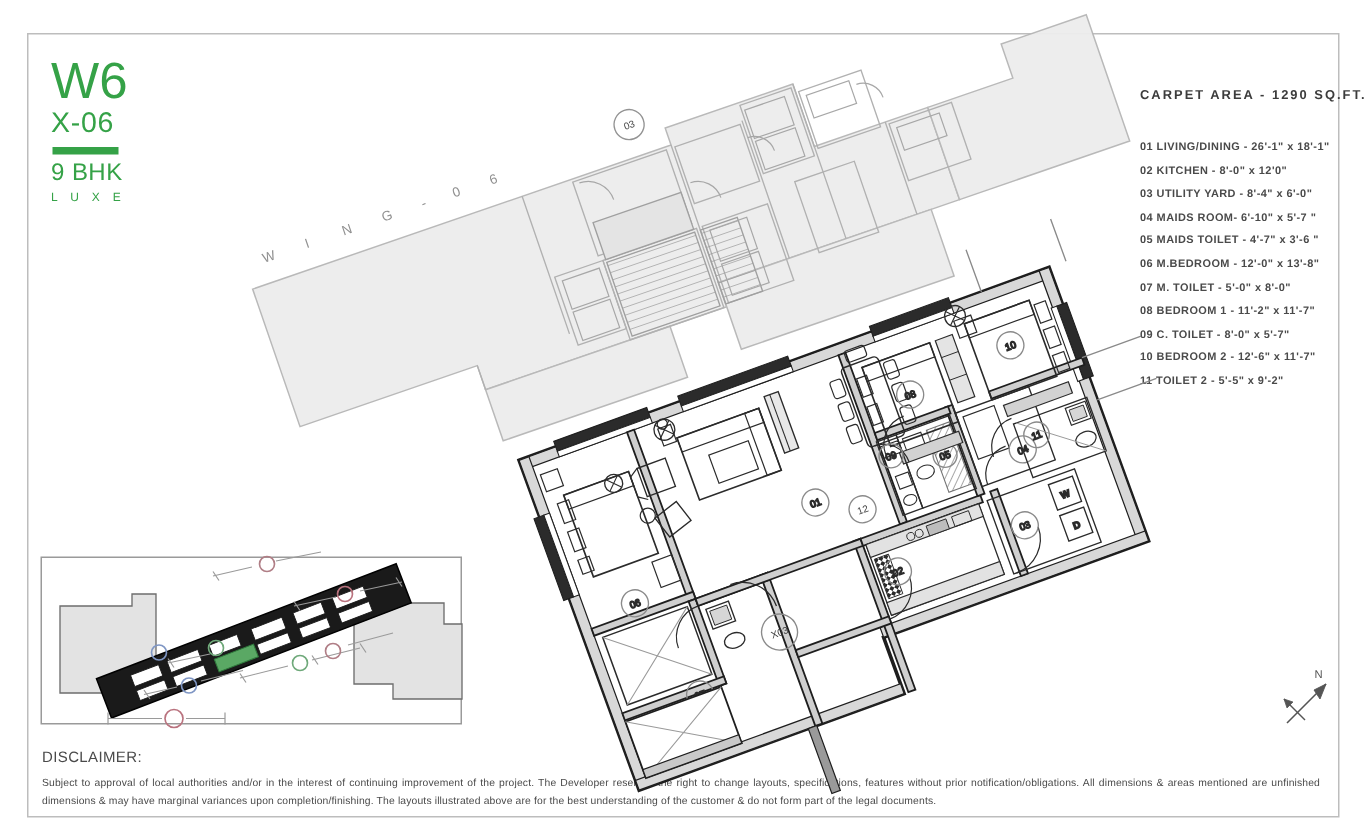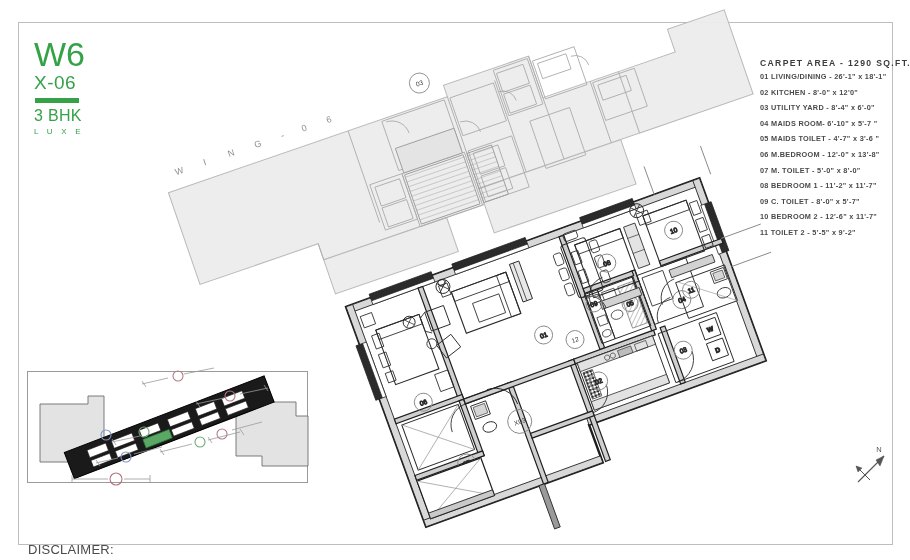--- a/index.html
+++ b/index.html
@@ -27,31 +27,31 @@
     font-size:19px;line-height:22px;color:#35a247;letter-spacing:.5px;margin-top:2px;
   }
   .logo .rule{width:44px;height:5px;background:#35a247;margin:4px 0 4px 1px;}
   .logo .bhk{font-size:16px;line-height:18px;color:#35a247;letter-spacing:.3px;}
   .logo .luxe{font-size:8px;line-height:12px;color:#35a247;letter-spacing:3.2px;margin-top:1px;}
 
   
   .legend{position:absolute;left:760px;top:58px;width:150px;}
   .legend .head{
     font-size:8.6px;font-weight:bold;color:#3c3c3c;letter-spacing:1.35px;
-    margin-bottom:1px;white-space:nowrap;
+    margin-bottom:22px;white-space:nowrap;
   }
   .legend ul{list-style:none;margin:0;padding:0;}
   .legend li{
     font-size:7.3px;font-weight:bold;color:#4a4a4a;letter-spacing:.3px;
     line-height:15.6px;white-space:nowrap;
   }
 
   
   .disclaimer{position:absolute;left:28px;top:500px;width:852px;}
-  .disclaimer .dh{font-size:13px;color:#4a4a4a;letter-spacing:.25px;margin-bottom:6px;margin-top:42px;}
+  .disclaimer .dh{font-size:10px;color:#4a4a4a;letter-spacing:.25px;margin-bottom:6px;}
   .disclaimer .db{font-size:6.9px;color:#4a4a4a;letter-spacing:.1px;line-height:11.5px;
                   text-align:justify;}
 
   
   .sitebox{
     position:absolute;left:27px;top:371px;width:281px;height:112px;
     border:1px solid #9a9a9a;background:#fff;box-sizing:border-box;overflow:hidden;
   }
 
   
@@ -65,21 +65,21 @@
 <body>
 
 <div id="sheet">
 
   <div class="frame"></div>
 
   <div class="logo">
     <div class="w6">W6</div>
     <div class="x03">X-06</div>
     <div class="rule"></div>
-    <div class="bhk">3 BHK</div>
+    <div class="bhk">9 BHK</div>
     <div class="luxe">L U X E</div>
   </div>
 
   <div class="legend">
     <div class="head">CARPET AREA - 1290 SQ.FT.</div>
     <ul>
       <li>01 LIVING/DINING - 26'-1" x 18'-1"</li>
       <li>02 KITCHEN - 8'-0" x 12'0"</li>
       <li>03 UTILITY YARD - 8'-4" x 6'-0"</li>
       <li>04 MAIDS ROOM- 6'-10" x 5'-7 "</li>

